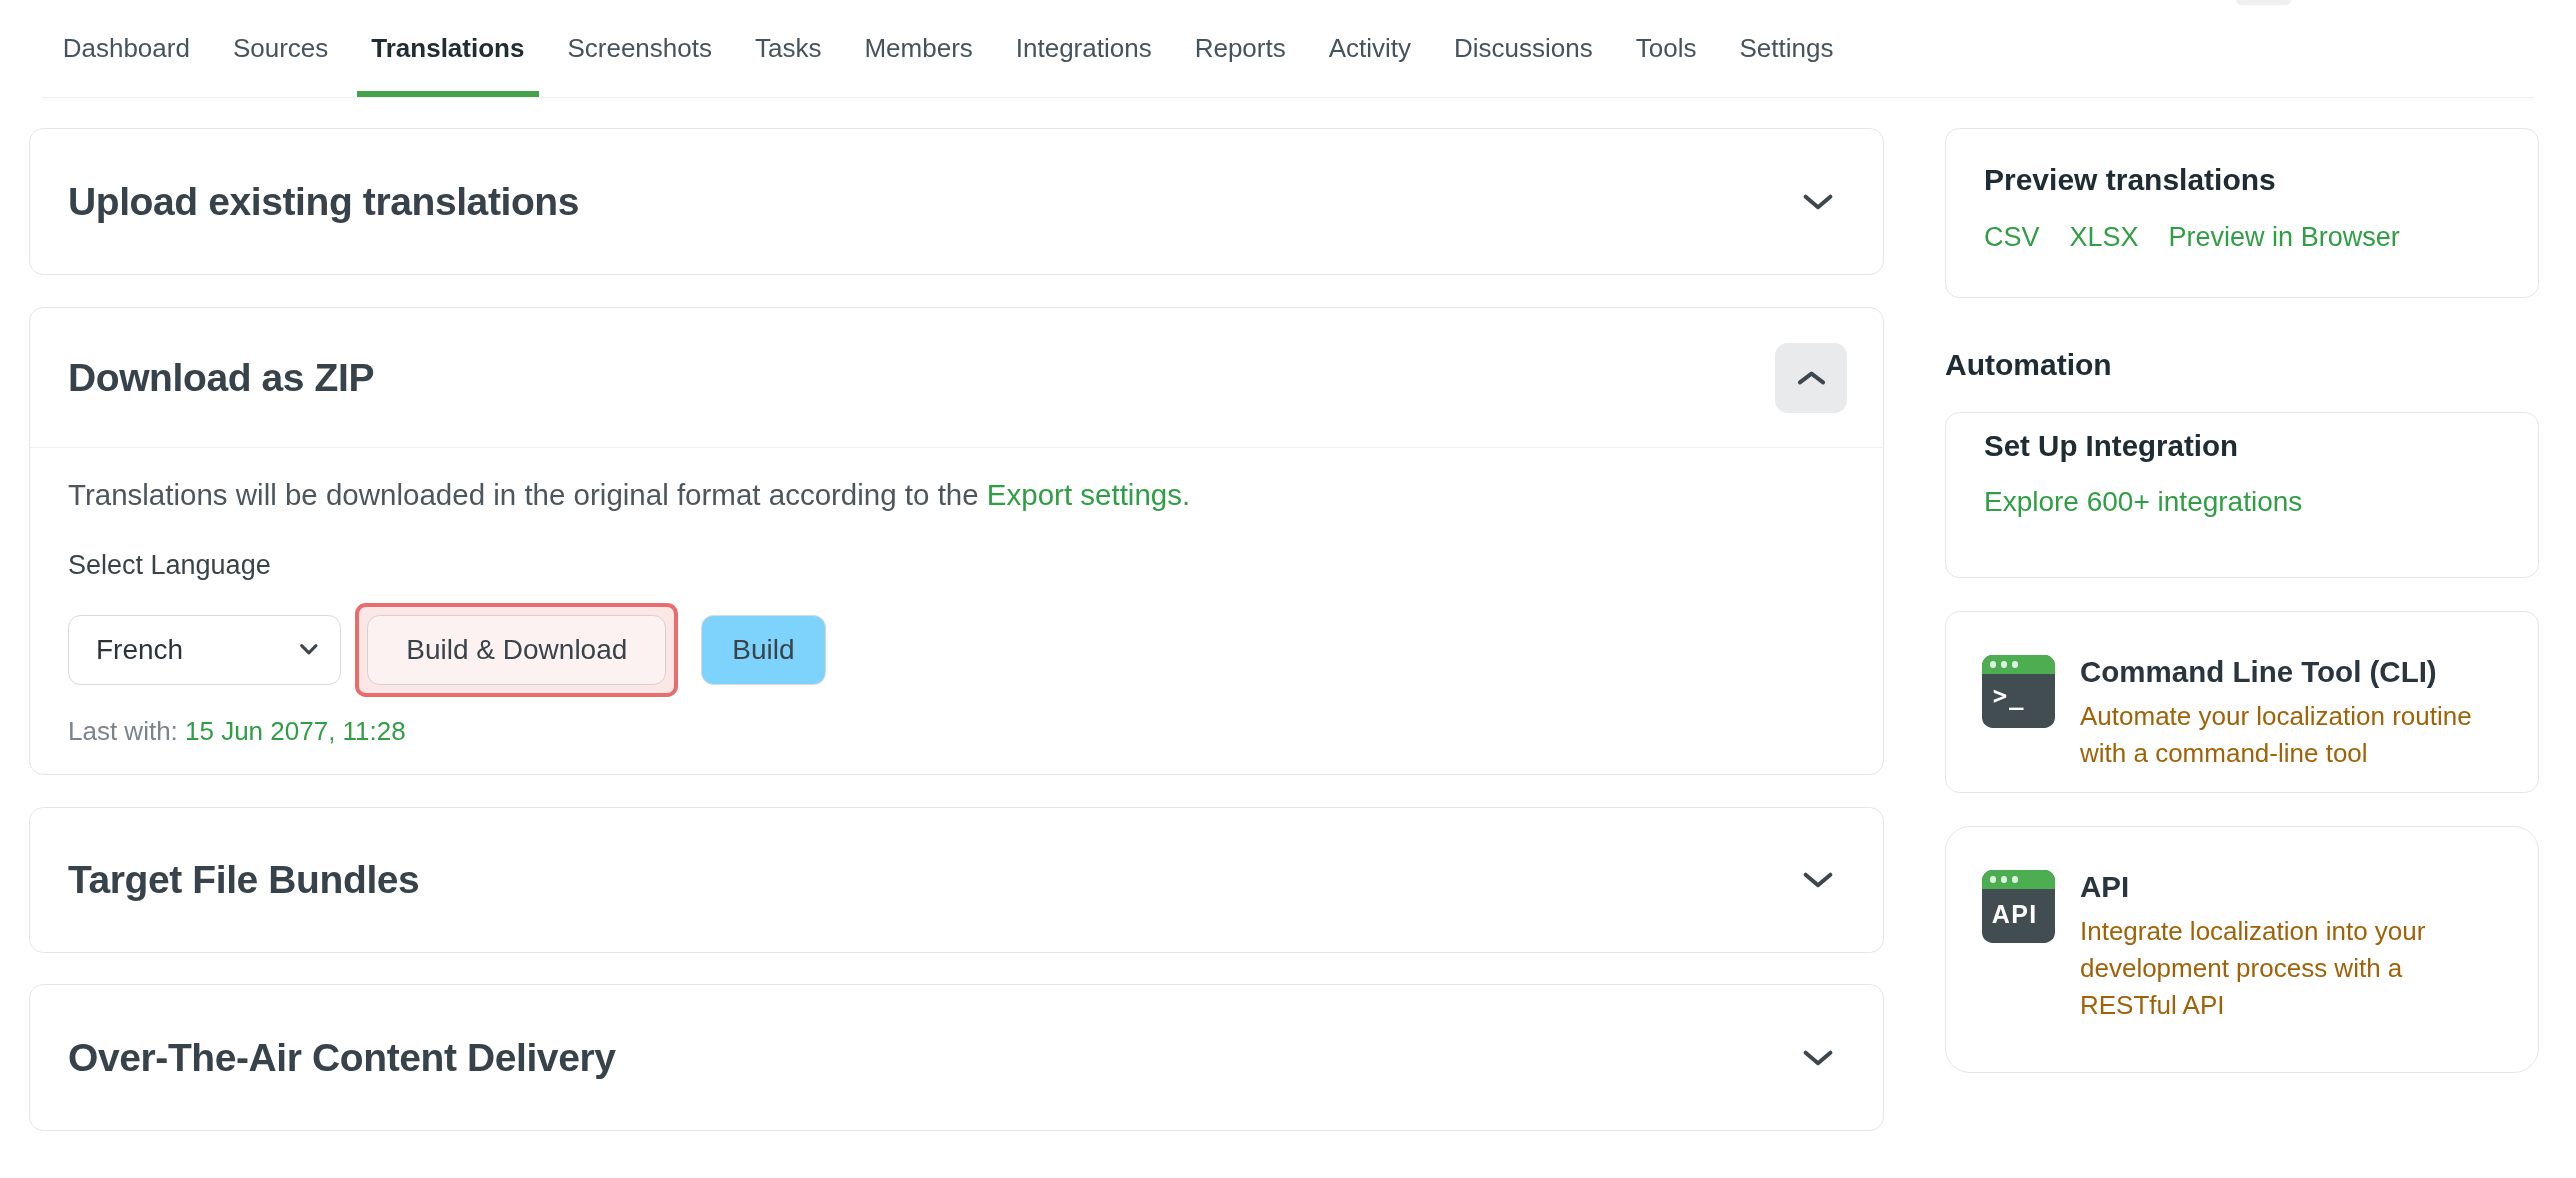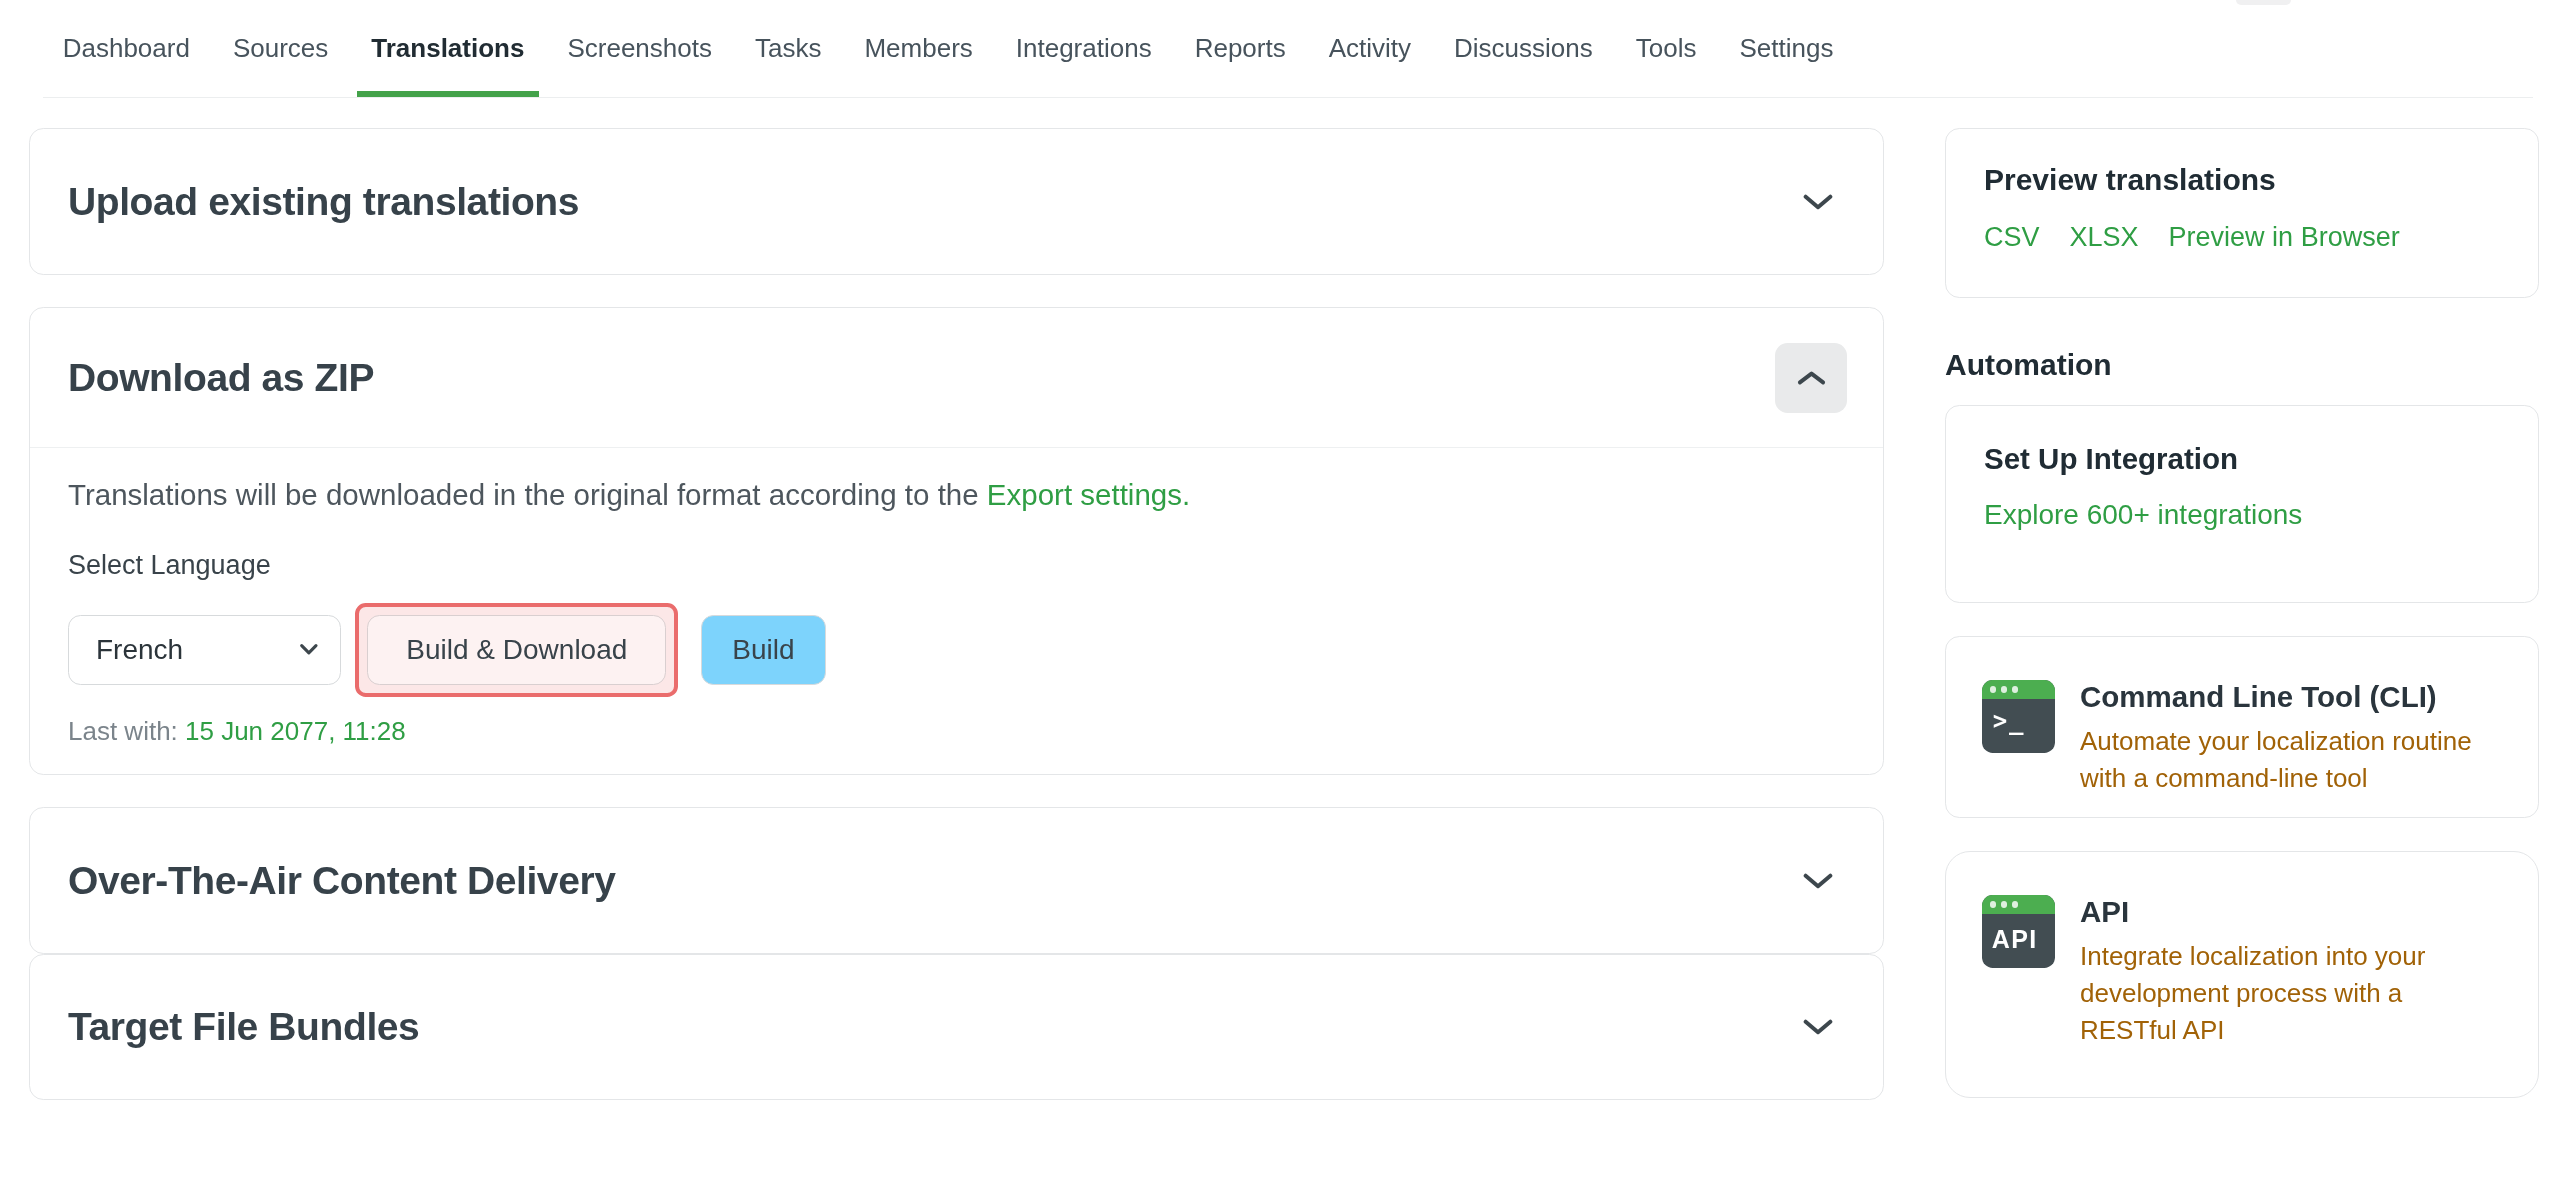--- a/index.html
+++ b/index.html
@@ -48,21 +48,21 @@
   .last-built .val{color:var(--link-green,#2f9e44);margin-left:7.2px;}
   .mt35{margin-top:31px;}
   .h163{height:146px;}
 
   
   .sidebar{position:absolute;left:1945px;top:128px;width:594px;}
   .preview-card{height:170px;padding:34px 38px;}
   .links{margin-top:25px;display:flex;gap:30px;font-size:27px;}
   .links a{color:var(--link-green,#2f9e44);text-decoration:none;cursor:pointer;}
   .automation{margin-top:50px;}
-  .setup-card{margin-top:23px;height:198px;padding:36px 38px;}
+  .setup-card{margin-top:30px;height:166px;padding:16px 38px;}
   .setup-card h4{font-size:29.5px;font-weight:700;color:#202c34;margin:0;}
   .setup-card a{display:inline-block;margin-top:23px;font-size:28px;color:var(--link-green,#2f9e44);
                 text-decoration:none;cursor:pointer;}
   .tool-card{margin-top:33px;display:flex;padding:43px 32px 0 36px;overflow:hidden;}
   .cli-card{height:182px;}
   .api-card{height:247px;border-radius:25px;}
   .term-icon{flex:0 0 73px;width:73px;height:73px;border-radius:10.7px;background:var(--icon-dark,#424d52);
              position:relative;overflow:hidden;}
   .term-head{position:absolute;top:0;left:0;right:0;height:19px;background:var(--icon-green,#4cae50);}
   .term-dots{position:absolute;top:6.3px;left:8px;display:flex;gap:4.5px;}
@@ -129,29 +129,29 @@
           </div>
           <div class="annotation">
             <button class="btn btn-bd">Build &amp; Download</button>
           </div>
           <button class="btn btn-build">Build</button>
         </div>
         <div class="last-built"><span>Last with:</span><span class="val">15 Jun 2077, 11:28</span></div>
       </div>
     </section>
 
-    <section class="card collapsible mt35">
-      <h2>Over-The-Air Content Delivery</h2>
+    <section class="card collapsible h163">
+      <h2>Target File Bundles</h2>
       <svg class="chev" width="30" height="18" viewBox="0 0 34 20">
         <polyline points="3,4 17,16 31,4" fill="none" stroke="#3d474d" stroke-width="4.5" stroke-linecap="round" stroke-linejoin="round"></polyline>
       </svg>
     </section>
 
-    <section class="card collapsible h163">
-      <h2>Target File Bundles</h2>
+    <section class="card collapsible mt35">
+      <h2>Over-The-Air Content Delivery</h2>
       <svg class="chev" width="30" height="18" viewBox="0 0 34 20">
         <polyline points="3,4 17,16 31,4" fill="none" stroke="#3d474d" stroke-width="4.5" stroke-linecap="round" stroke-linejoin="round"></polyline>
       </svg>
     </section>
 
   </main>
 
   <aside class="sidebar">
 
     <section class="card preview-card">

